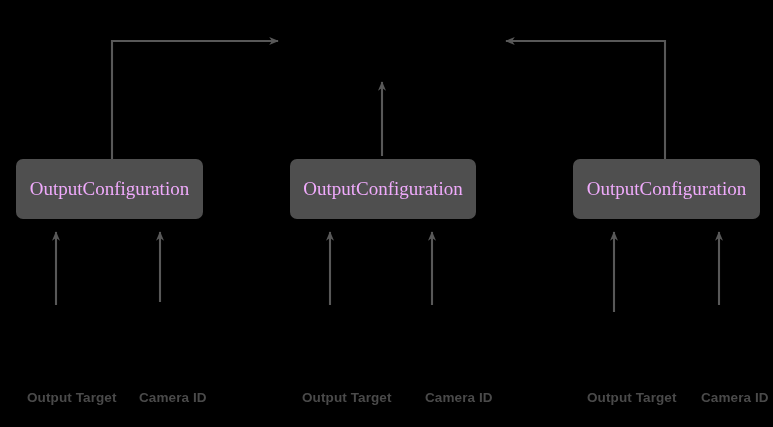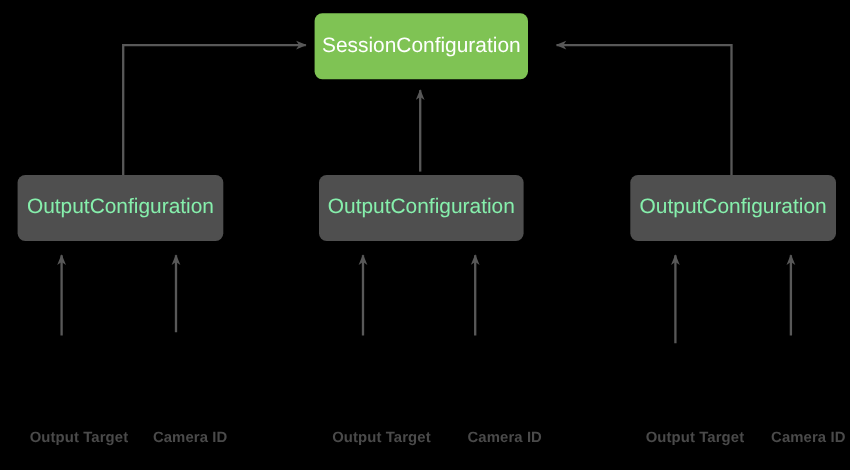--- a/index.html
+++ b/index.html
@@ -39,22 +39,23 @@
     display: block;
     white-space: nowrap;
   }
   .node-session {
     background: #7FC354;
     color: #ffffff;
     font-size: 19px;
   }
   .node-output {
     background: #4F4F4F;
-    color: #86efac;
+    color: #f0abfc;
     font-size: 19px;
+    font-family: Liberation Serif, serif;
   }
   .leaf-label {
     position: absolute;
     color: #4A4A4A;
     font-size: 13.5px;
     font-weight: bold;
     white-space: nowrap;
     letter-spacing: 0.1px;
     margin-left: 12px;
   }
@@ -76,23 +77,20 @@
         <path d="M 665 159 L 665 41 L 506 41" marker-end="url(#arrow-head)"></path>
         <path d="M 56 305 L 56 232" marker-end="url(#arrow-head)"></path>
         <path d="M 160 302 L 160 232" marker-end="url(#arrow-head)"></path>
         <path d="M 330 305 L 330 232" marker-end="url(#arrow-head)"></path>
         <path d="M 432 305 L 432 232" marker-end="url(#arrow-head)"></path>
         <path d="M 614 312 L 614 232" marker-end="url(#arrow-head)"></path>
         <path d="M 719 305 L 719 232" marker-end="url(#arrow-head)"></path>
       </g>
   </svg>
 
-  <div class="node node-session" style="left: 286px; top: 12px; width: 194px; height: 60px; background: rgb(127, 195, 84); color: rgb(255, 255, 255);">
-    <span class="node-label">SessionConfiguration</span>
-  </div>
 
   <div class="node node-output" style="left: 16px; top: 159px; width: 187px; height: 60px; background: rgb(79, 79, 79);">
     <span class="node-label">OutputConfiguration</span>
   </div>
 
   <div class="node node-output" style="left: 290px; top: 159px; width: 186px; height: 60px; background: rgb(79, 79, 79);">
     <span class="node-label">OutputConfiguration</span>
   </div>
 
   <div class="node node-output" style="left: 573px; top: 159px; width: 187px; height: 60px; background: rgb(79, 79, 79);">

